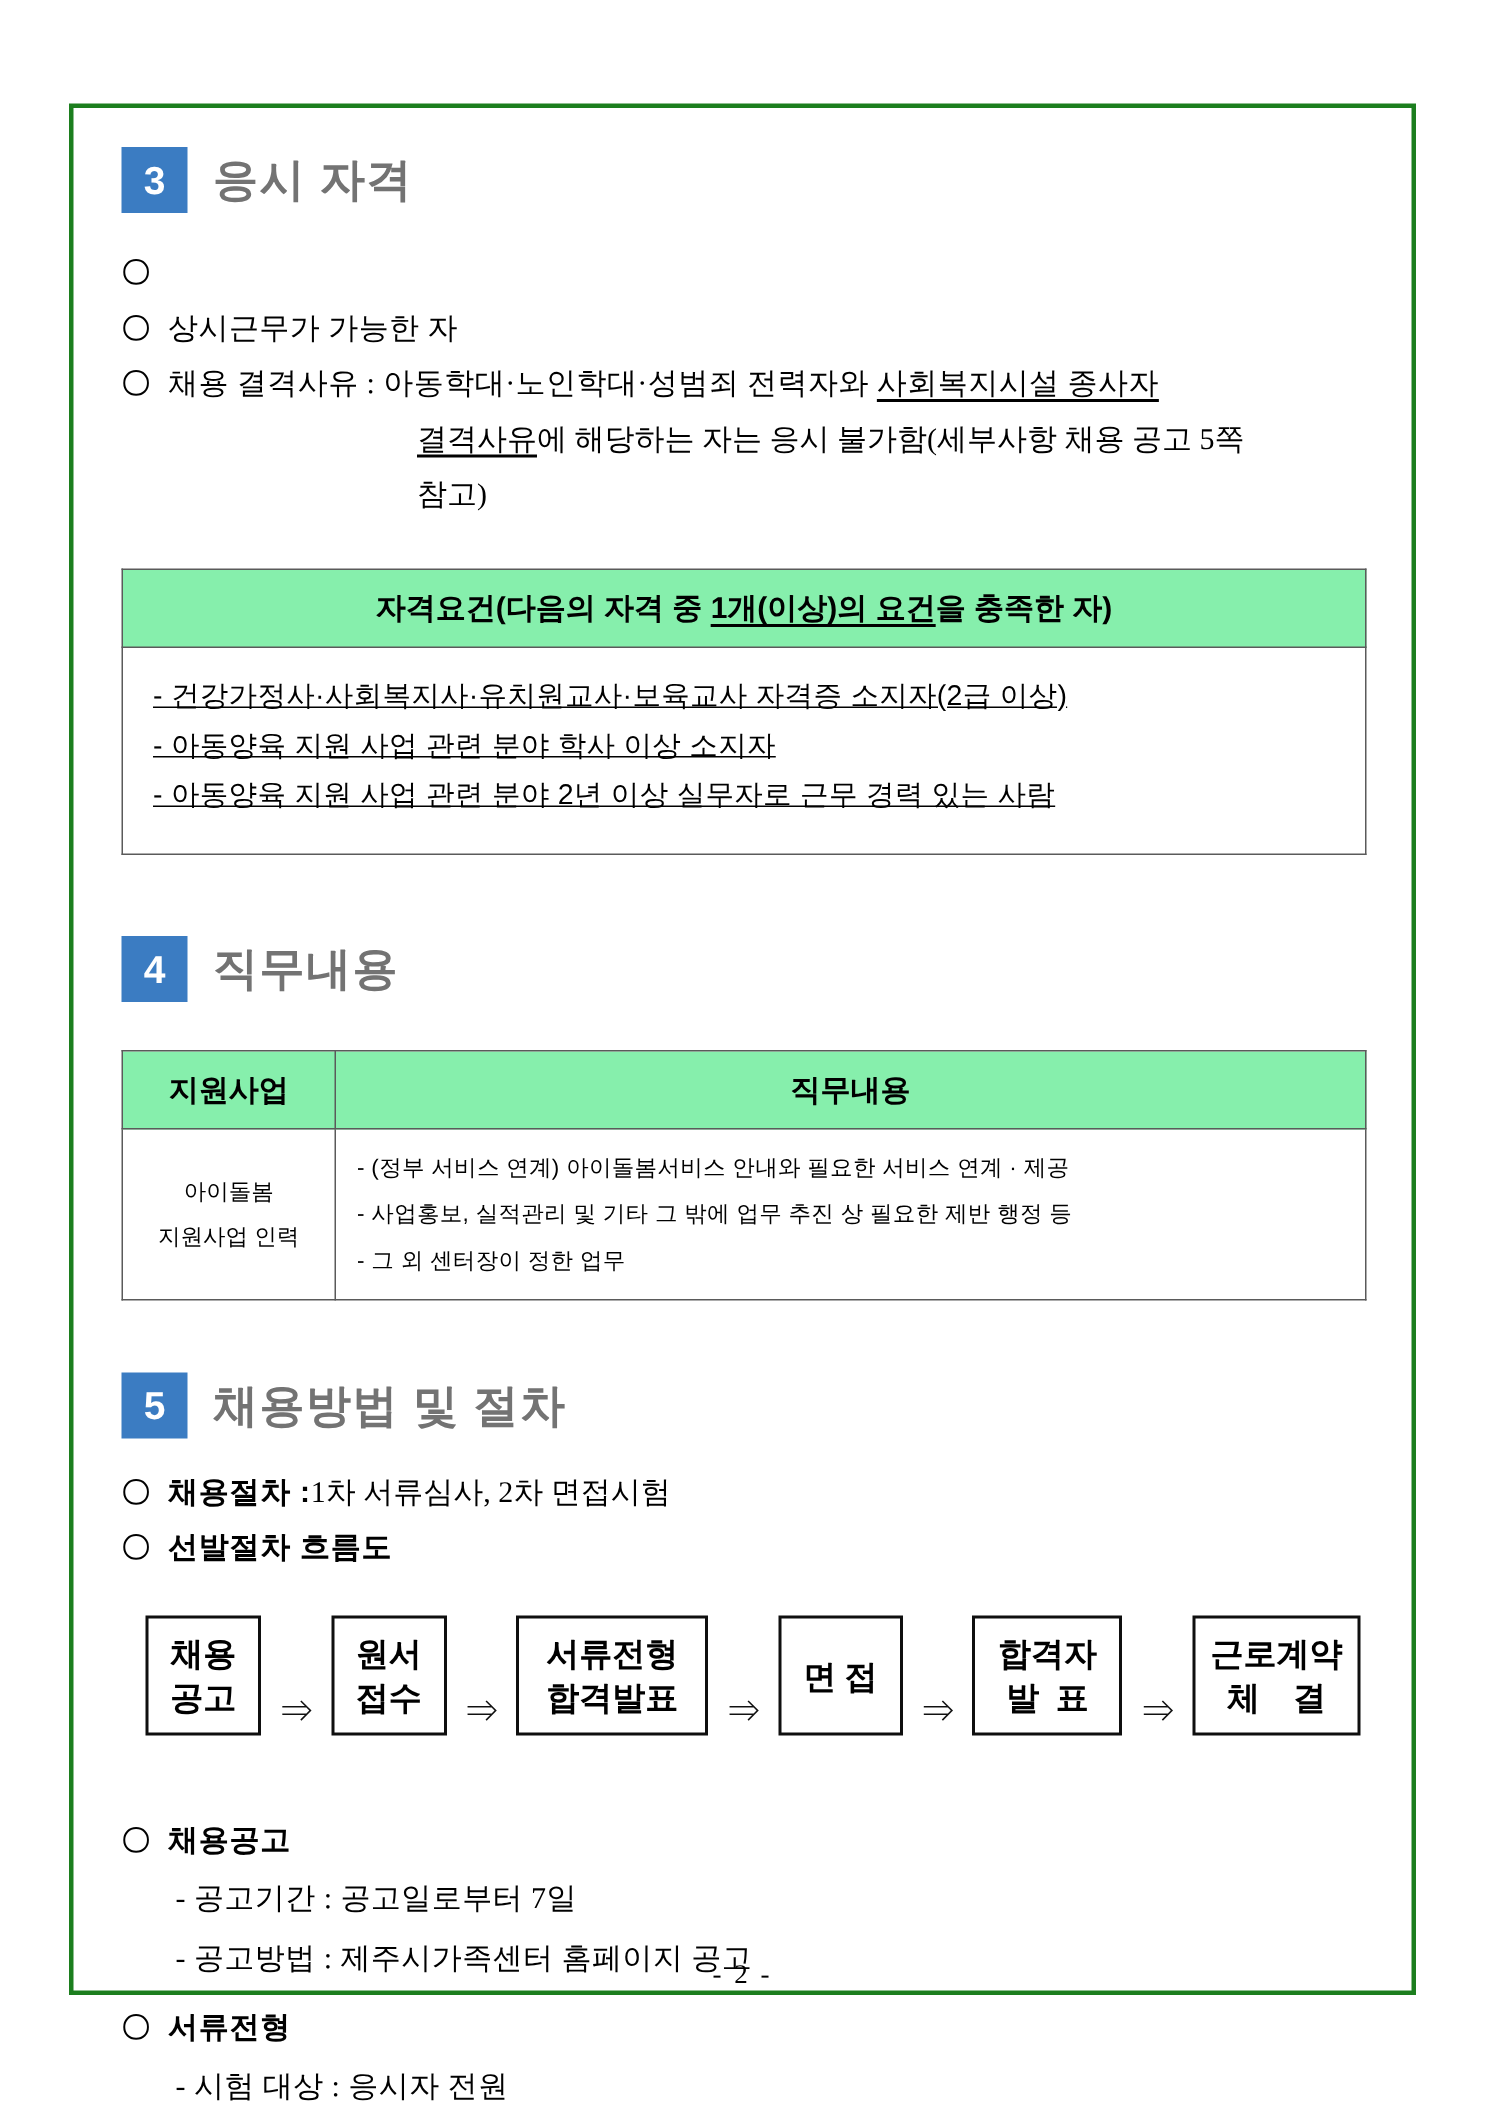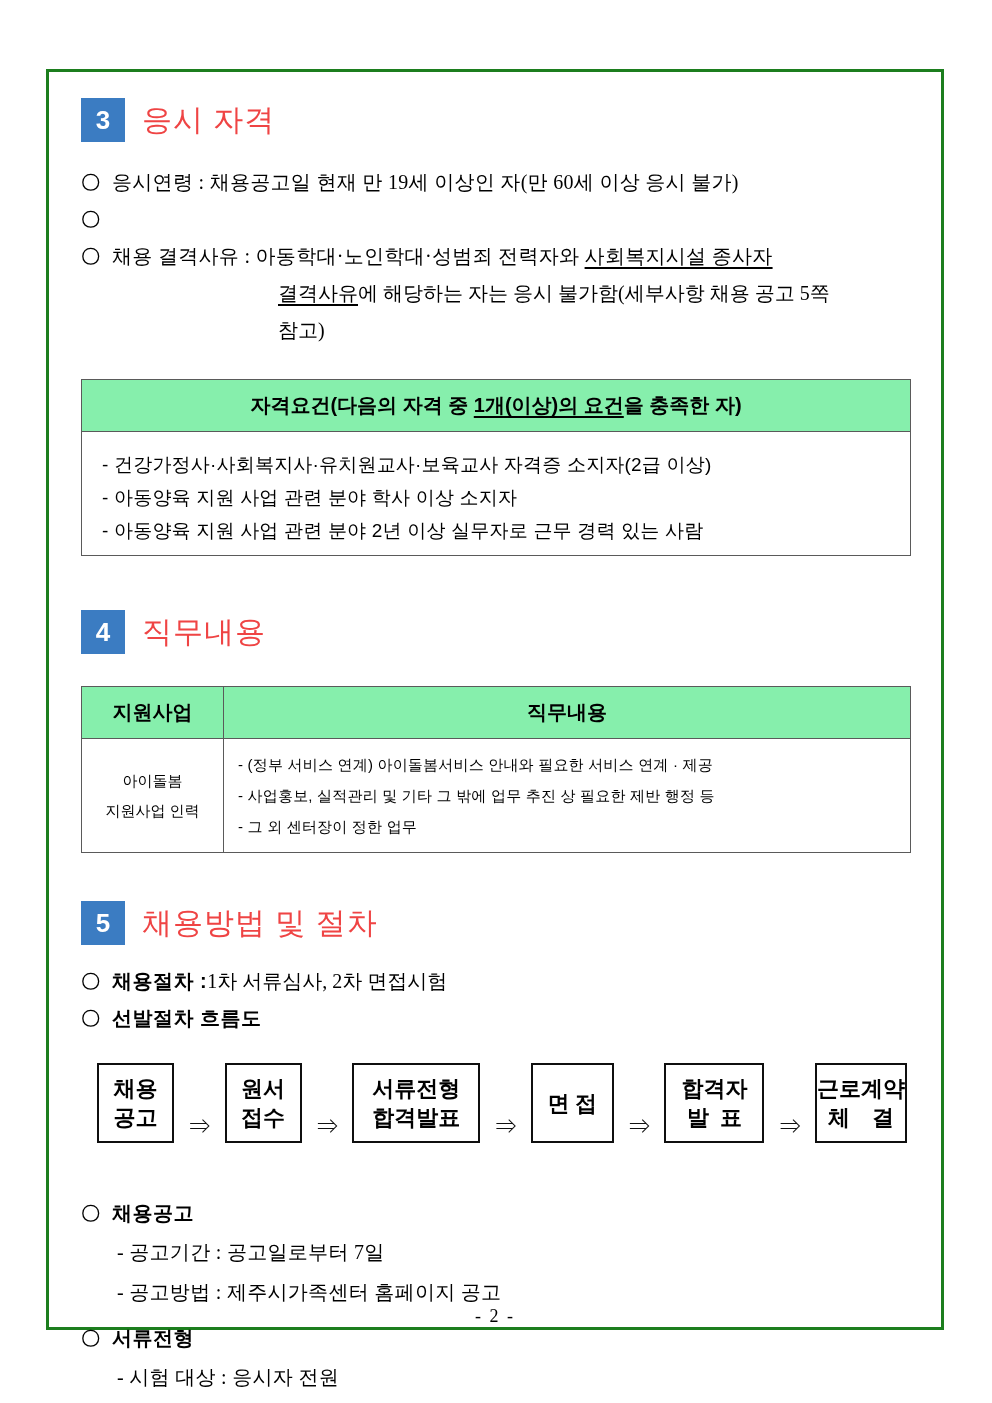--- a/index.html
+++ b/index.html
@@ -27,24 +27,24 @@
     width: 44px; height: 44px;
     background: #3b7cc2;
     color: #ffffff;
     font-family: "Liberation Sans", sans-serif;
     font-weight: bold;
     font-size: 26px;
     display: flex; align-items: center; justify-content: center;
   }
   .sec-title {
     font-family: "Liberation Sans", sans-serif;
-    font-weight: normal;
+    font-weight: bold;
     font-size: 30px;
     letter-spacing: 1px;
-    color: #ef4444;
+    color: #737373;
   }
   
   .blist { margin-top: 22px; }
   .bline {
     font-size: 20px;
     line-height: 37px;
     display: flex;
     align-items: baseline;
   }
   .bm { font-weight: bold; margin-right: 12px; font-size: 19px; }
@@ -55,21 +55,21 @@
   table { border-collapse: collapse; width: 100%; font-family: "Liberation Sans", sans-serif; }
   .qual-table { margin-top: 30px; }
   table, td, th { border: 1px solid #5a5a5a; }
   th {
     background: #86efac;
     font-weight: bold;
     font-size: 20px;
     padding: 12px 6px;
     text-align: center;
   }
-  .qual-table td { padding: 16px 20px 8px 20px; }
+  .qual-table td { padding: 16px 20px 22px 20px; text-decoration: underline; }
   .qual-table .qrow { font-size: 19px; line-height: 33px; letter-spacing: 0.2px; }
   .duty-table { margin-top: 32px; }
   .duty-table .col1 { width: 142px; }
   .duty-table td { padding: 10px 14px; font-size: 15px; }
   .duty-cell-field { text-align: center; line-height: 30px; }
   .duty-line { line-height: 31px; letter-spacing: 0.2px; }
   
   .sec4 { margin-top: 54px; }
   .sec5 { margin-top: 48px; }
   .proc-list { margin-top: 18px; }
@@ -93,21 +93,21 @@
     font-weight: bold;
     font-size: 22px;
     line-height: 29px;
   }
   .fbox span { display: block; white-space: pre; text-align: center; }
   .fb1 { width: 77px; }
   .fb2 { width: 77px; }
   .fb3 { width: 128px; }
   .fb4 { width: 83px; font-family: Liberation Serif, serif; }
   .fb5 { width: 100px; }
-  .fb6 { width: 92px; }
+  .fb6 { width: 112px; }
   .farrow { font-size: 25px; color: #111; padding: 0 2px; }
   
   .bottom-block { margin-top: 52px; }
   .bottom-block2 { margin-top: 8px; }
   .hline {
     font-size: 20px;
     line-height: 36px;
     display: flex;
     align-items: baseline;
   }
@@ -130,24 +130,24 @@
   <div class="frame">
 
     <div class="sec-header">
       <div class="sec-num">3</div>
       <div class="sec-title">응시 자격</div>
     </div>
 
     <div class="blist">
       <div class="bline">
         <span class="bm">〇</span>
-        <span class="txt">응시연령 : 채용공고일 현재 만 19세 이상인 자(만 60세 이상 응시 불가)</span>
       </div>
       <div class="bline">
         <span class="bm">〇</span>
+        <span class="txt">상시근무가 가능한 자</span>
       </div>
       <div class="bline">
         <span class="bm">〇</span>
         <span class="txt"><span>채용 결격사유 : 아동학대·노인학대·성범죄 전력자와 </span><span class="u">사회복지시설 종사자</span></span>
       </div>
       <div class="bline cont"><span class="u">결격사유</span><span>에 해당하는 자는 응시 불가함(세부사항 채용 공고 5쪽</span></div>
       <div class="bline cont">참고)</div>
     </div>
 
     <table class="qual-table">

